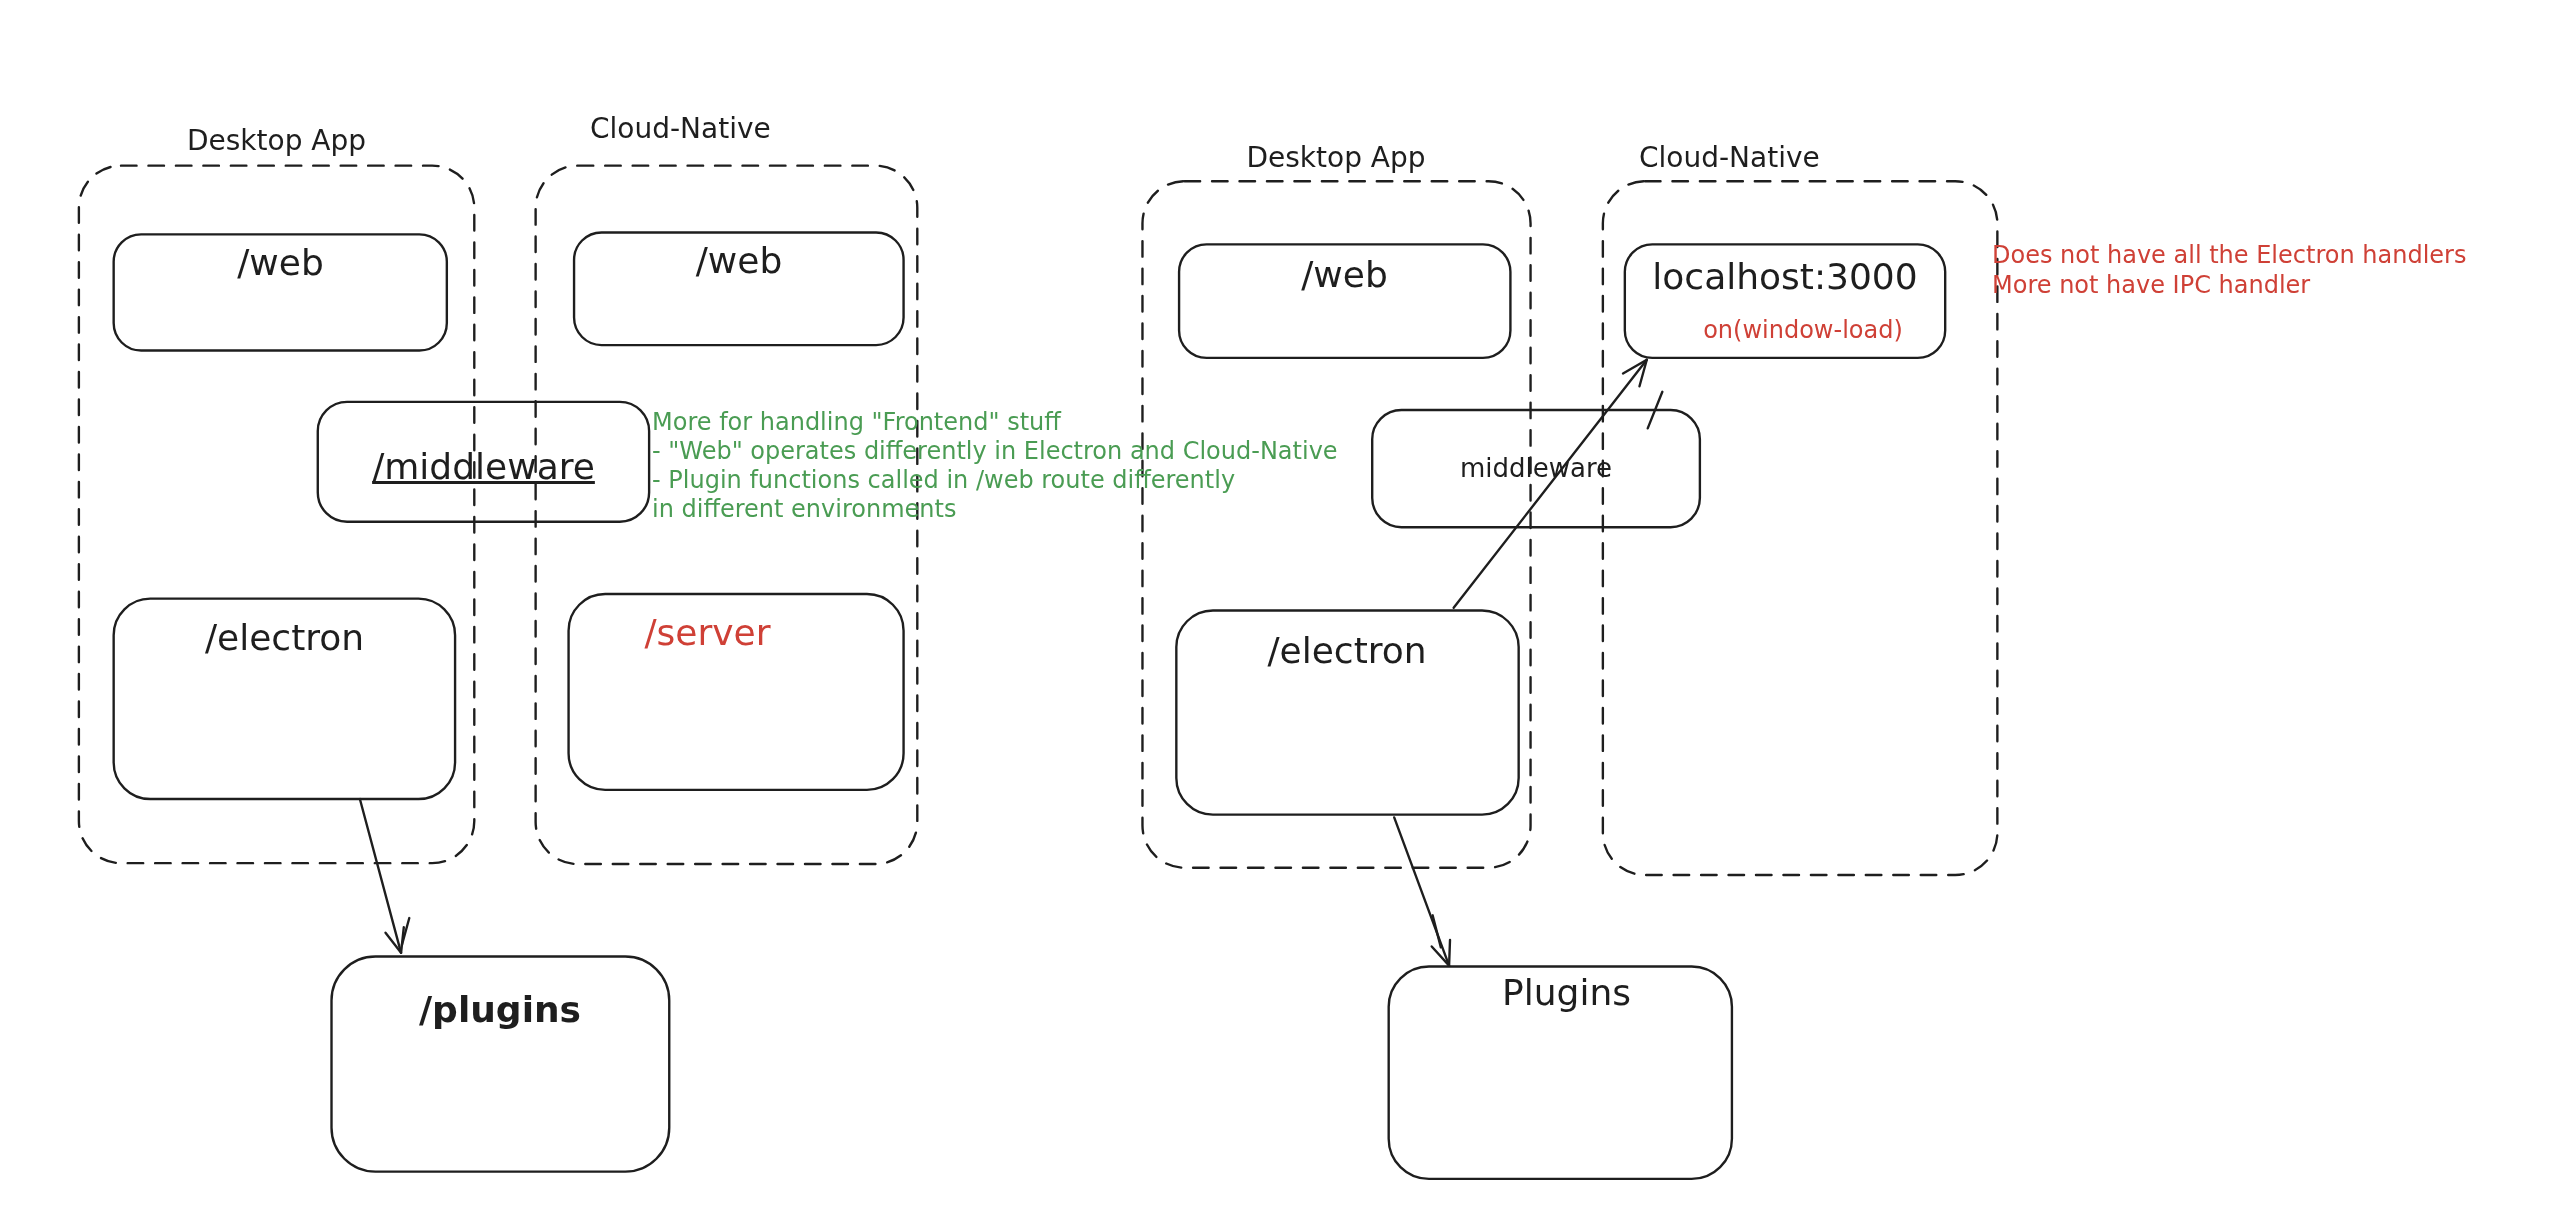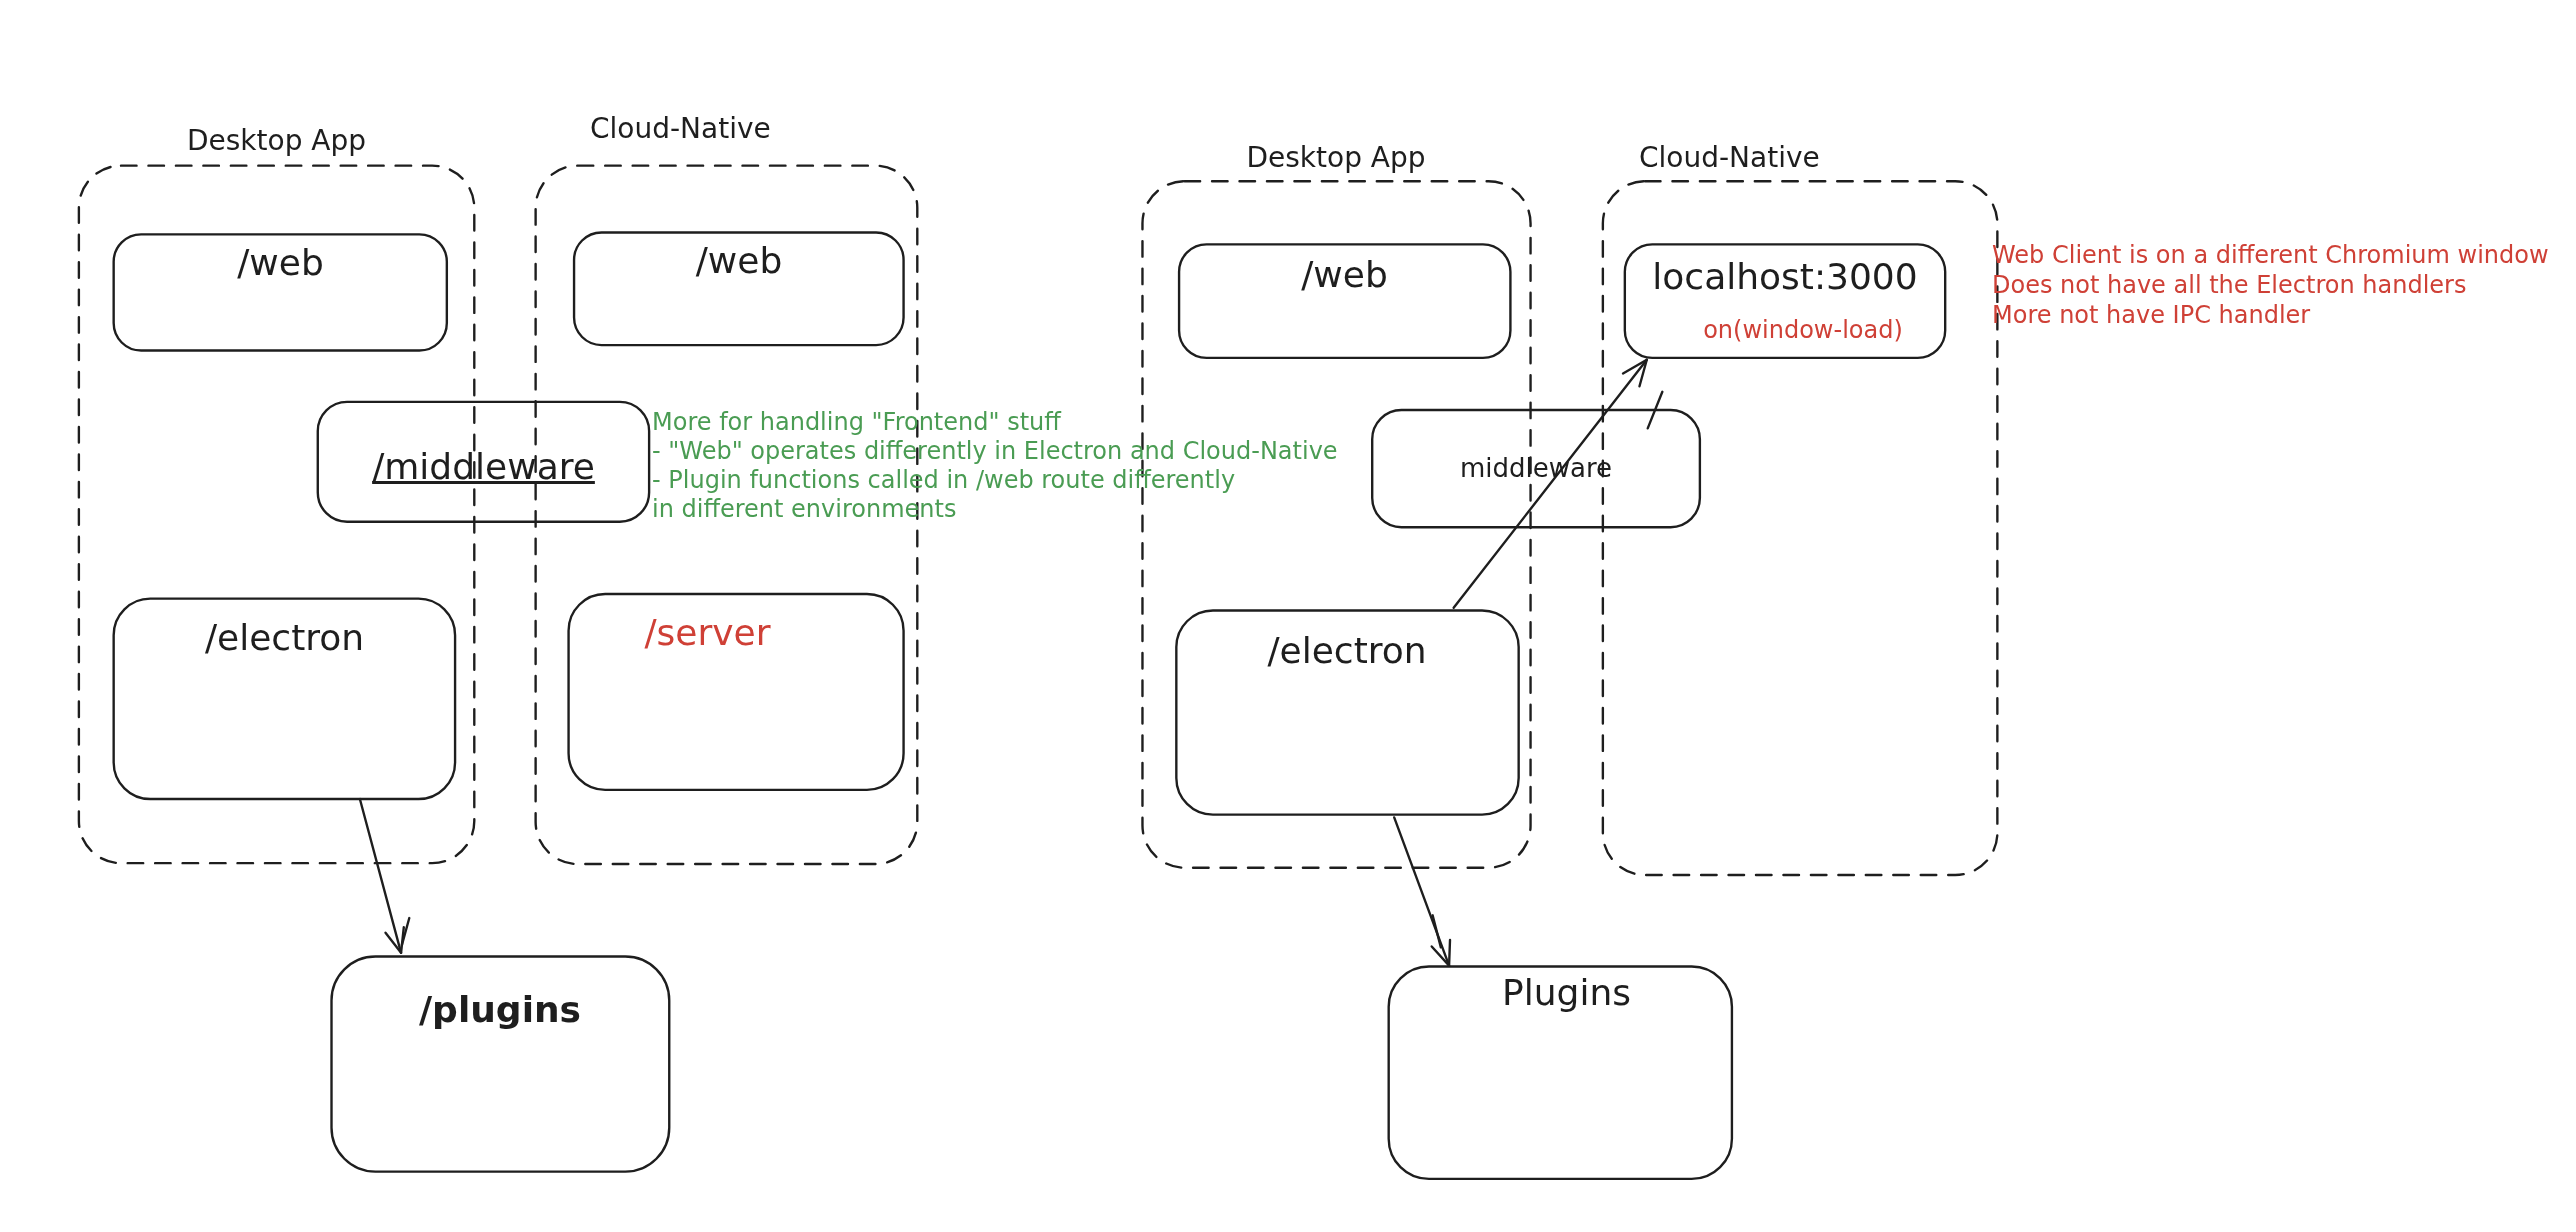--- a/index.html
+++ b/index.html
@@ -89,19 +89,18 @@
   <div class="txt hdr" style="left:1639px;top:142px;">Cloud-Native</div>
 
   <div class="txt boxlbl ctr" style="left:1179px;top:254px;width:331px;">/web</div>
   <div class="txt boxlbl ctr" style="left:1625px;top:256px;width:320px;">localhost:3000</div>
   <div class="txt ctr red" style="left:1661px;top:317px;width:284px;font-size:24px;">on(window-load)</div>
   <div class="txt ctr" style="left:1372px;top:454px;width:328px;font-size:26px;">middleware</div>
   <div class="txt boxlbl ctr" style="left:1176px;top:630px;width:342px;">/electron</div>
   <div class="txt boxlbl ctr" style="left:1389px;top:972px;width:355px;">Plugins</div>
 
   <div class="txt ann red" style="left:1992px;top:240px;line-height:30px;">
-    <div class="annline">Web Client is on a different Chromium window</div>
     <div class="annline">Does not have all the Electron handlers</div>
     <div class="annline">More not have IPC handler</div>
   </div>
 
 </div>
 
 
 </body></html>

